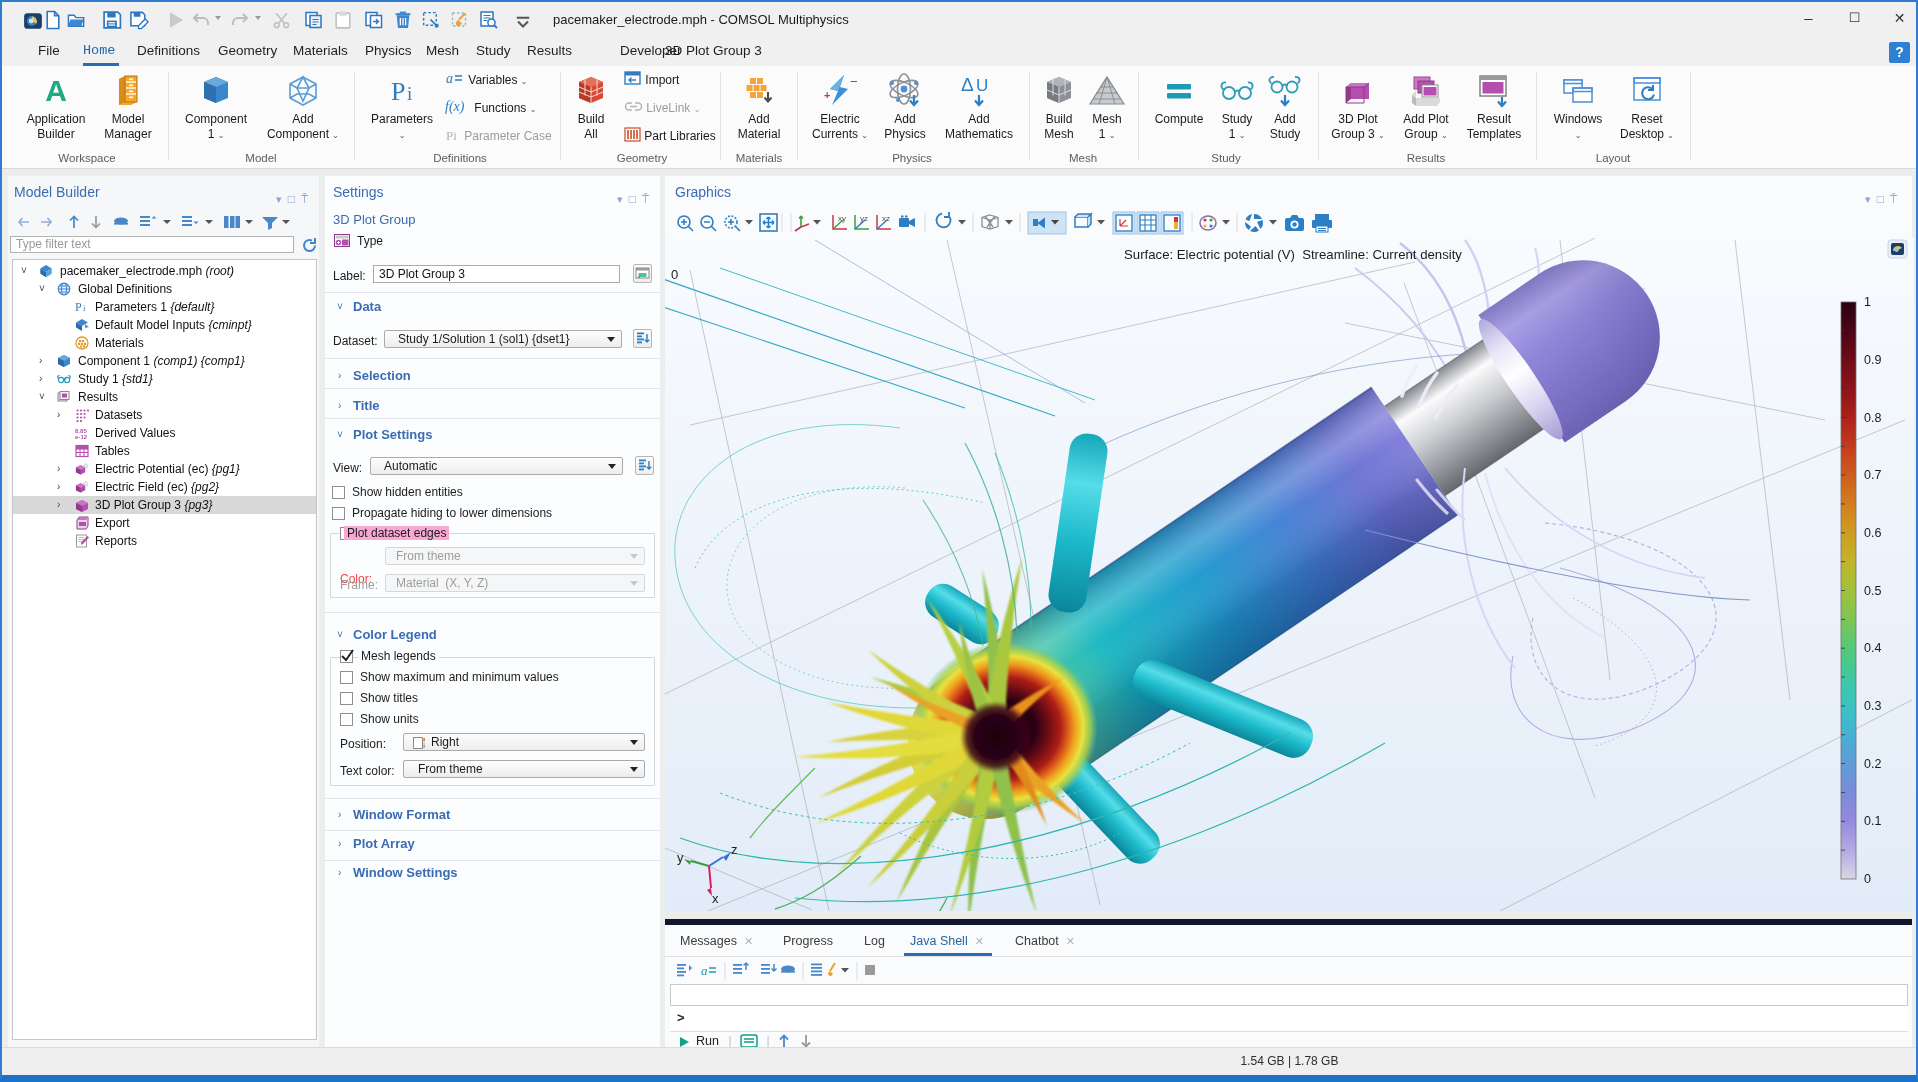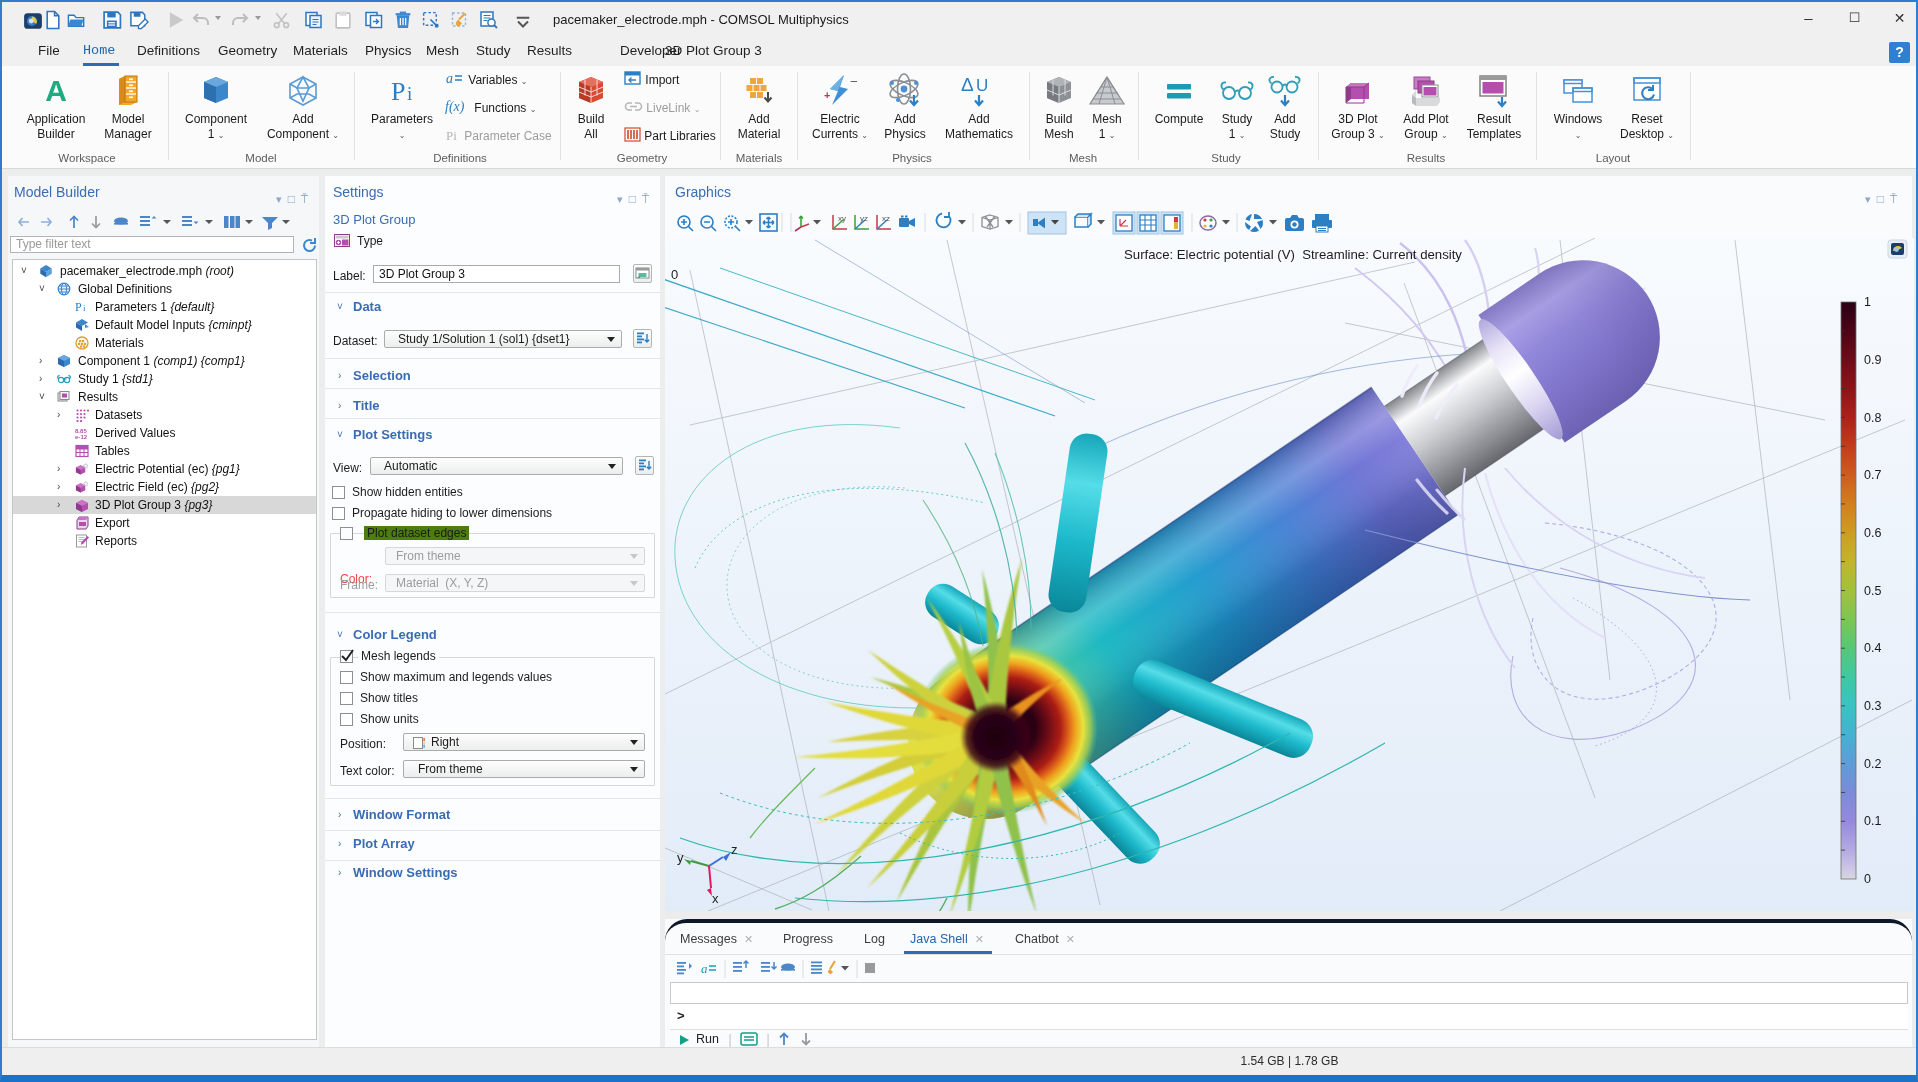--- a/index.html
+++ b/index.html
@@ -47,21 +47,21 @@
 .shead{position:absolute;font-size:13px;color:#3a6cb3;font-weight:700;}
 .slabel{position:absolute;font-size:12px;color:#1c1c1c;}
 .dd{position:absolute;background:linear-gradient(#fdfdfd,#eceded);border:1px solid #ababab;border-radius:2px;font-size:12px;color:#1c1c1c;line-height:16px;}
 .dd .da{position:absolute;right:6px;top:6px;width:0;height:0;border-left:4px solid transparent;border-right:4px solid transparent;border-top:5px solid #222;}
 .dd.dis{background:#f5f6f7;border-color:#d7d7d7;color:#9c9c9c;}
 .dd.dis .da{border-top-color:#c7c7c7;}
 .cb{position:absolute;width:13px;height:13px;background:#fff;border:1px solid #8f8f8f;}
 .sbtn{position:absolute;width:19px;height:19px;background:linear-gradient(#fcfcfc,#ededee);border:1px solid #b5b5b5;border-radius:2px;}
 .fset{position:absolute;border:1px solid #d5d8db;border-radius:1px;}
 #plotarea{position:absolute;left:0px;top:62px;width:1249px;height:673px;background:linear-gradient(180deg,#f8fbfe 0%,#eef4fb 55%,#e3ecf8 100%);}
-#msgpanel{position:absolute;left:0px;top:743px;width:1247px;height:128px;background:#fafbfd;border-top:4px solid #0f172a;border-radius:22px;}
+#msgpanel{position:absolute;left:0px;top:743px;width:1247px;height:128px;background:#fafbfd;border-top:6px solid #0f172a;}
 .mtab{position:absolute;top:4px;height:24px;line-height:24px;font-size:12.5px;color:#3c3c3c;}
 .mx{color:#b0b0b0;font-size:11px;}
 
 #statusbar{position:absolute;left:2px;top:1047px;width:1914px;height:28px;background:#efefef;border-top:1px solid #dcdcdc;}
 #memtext{position:absolute;left:663px;width:1249px;top:6px;text-align:center;font-size:12px;color:#2c2c2c;}
 </style>
 </head>
 <body>
 <div id="win"></div>
 <div id="titlebar">
@@ -708,36 +708,36 @@
             <rect x="3" y="11.5" width="5" height="1.8"></rect>
           </g>
           <path d="M13 4v8M10.8 9.8l2.2 2.2 2.2-2.2" stroke="#2d7fc4" stroke-width="1.4" fill="none"></path>
         </svg></div>
     <div class="cb" style="left:7px;top:310px"></div>
       <div class="slabel" style="left:27px;top:309px">Show hidden entities</div>
     <div class="cb" style="left:7px;top:331px"></div>
       <div class="slabel" style="left:27px;top:330px">Propagate hiding to lower dimensions</div>
     <div class="fset" style="left:5px;top:357px;width:325px;height:65px"></div>
     <div class="cb" style="left:15px;top:351px;background:#fcfdfe"></div>
-      <div class="slabel" style="left:39px;top:350px;background:#4d7c0f;padding:0 3px">Plot dataset edges</div>
+      <div class="slabel" style="left:19px;top:350px;background:#f9a8d4;padding:0 3px">Plot dataset edges</div>
     <div class="slabel" style="left:15px;top:396px;color:#ef4444">Color:</div>
     <div class="dd dis" style="left:60px;top:371px;width:260px;height:18px"><span style="margin-left:10px">From theme</span><span class="da"></span></div>
     <div class="slabel" style="left:15px;top:402px;color:#9c9c9c">Frame:</div>
     <div class="dd dis" style="left:60px;top:398px;width:260px;height:18px"><span style="margin-left:10px">Material&nbsp;&nbsp;(X, Y, Z)</span><span class="da"></span></div>
     <div class="sep" style="top:436px"></div>
     <div class="schev" style="left:12px;top:453px">˅</div>
       <div class="shead" style="left:28px;top:451px">Color Legend</div>
     <div class="fset" style="left:5px;top:481px;width:325px;height:129px"></div>
     <div class="cb" style="left:15px;top:474px;background:#fcfdfe"></div>
       <svg class="abs" style="left:15px;top:472px" width="15" height="15" viewBox="0 0 15 15">
         <path d="M2 8l4 4 7-10" fill="none" stroke="#222" stroke-width="2"></path>
       </svg>
       <div class="slabel" style="left:33px;top:473px;background:#fcfdfe;padding:0 3px">Mesh legends</div>
     <div class="cb" style="left:15px;top:495px"></div>
-      <div class="slabel" style="left:35px;top:494px">Show maximum and legends values</div>
+      <div class="slabel" style="left:35px;top:494px">Show maximum and minimum values</div>
     <div class="cb" style="left:15px;top:516px"></div>
       <div class="slabel" style="left:35px;top:515px">Show titles</div>
     <div class="cb" style="left:15px;top:537px"></div>
       <div class="slabel" style="left:35px;top:536px">Show units</div>
     <div class="slabel" style="left:15px;top:561px">Position:</div>
     <div class="dd" style="left:78px;top:557px;width:242px;height:18px"><svg style="position:absolute;left:9px;top:3px" width="13" height="12" viewBox="0 0 13 12">
           <rect x="0.5" y="0.5" width="9" height="11" fill="#fff" stroke="#8a8a8a"></rect>
           <rect x="10.5" y="1" width="1.2" height="3" fill="#d84a33"></rect>
           <rect x="10.5" y="4.4" width="1.2" height="3" fill="#e8c93d"></rect>
           <rect x="10.5" y="7.8" width="1.2" height="3" fill="#3f8fd6"></rect>

